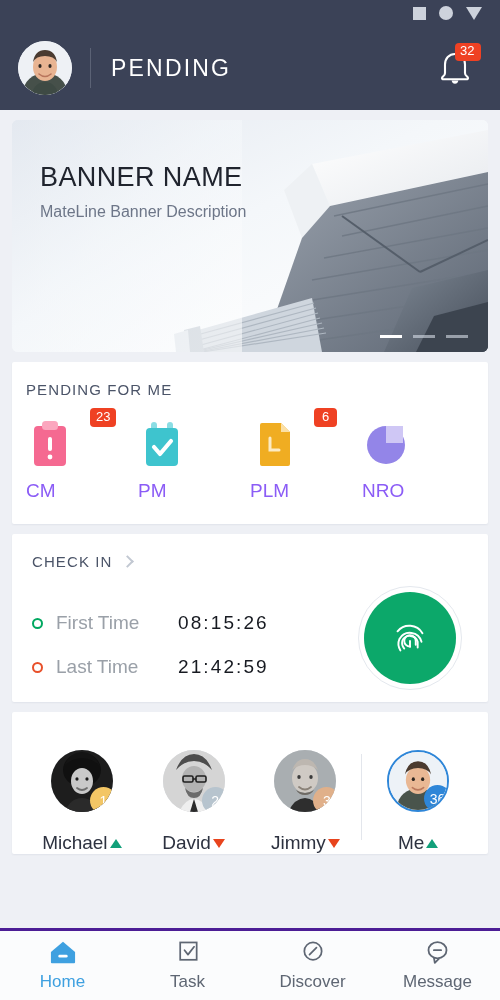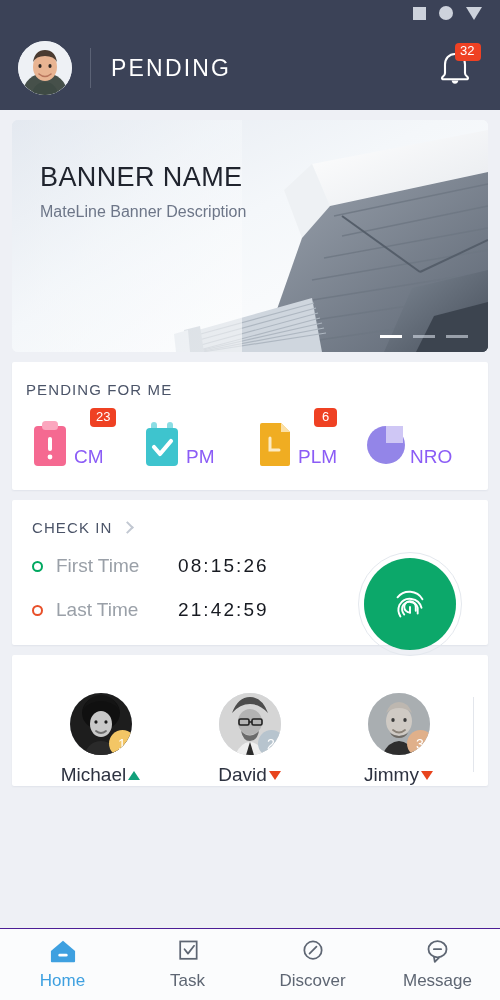--- a/index.html
+++ b/index.html
@@ -75,34 +75,34 @@
   .dots{
     position:absolute;right:20px;bottom:14px;display:flex;gap:11px;z-index:5;
   }
   .dot{ width:22px;height:3px;background:rgba(215,222,232,.6); }
   .dot.active{ background:#ffffff; }
 
   
   .pending{ padding:19px 14px 22px; }
   .pend-grid{ display:flex;margin-top:20px; }
   .pend-item{
-    flex:1;display:flex;flex-direction:row;align-items:flex-end;
+    flex:1;display:flex;flex-direction:column;align-items:flex-start;
     position:relative;
   }
   .pend-icon{ width:48px;height:50px;position:relative; }
   .pend-label{ margin-top:12px;font-size:19px;color:#8b5cf6; }
   .pend-badge{
     position:absolute;left:50%;margin-left:8px;top:-10px;
     background:#ef4123;color:#fff;font-size:13px;border-radius:4px;
     padding:1px 6px 2px;line-height:1.2;z-index:6;min-width:23px;text-align:center;
   }
 
   
   .checkin{ padding:19px 20px 24px;position:relative; }
-  .ci-rows{ margin-top:19px; }
+  .ci-rows{ margin-top:42px; }
   .ci-row{ display:flex;align-items:center;margin-bottom:22px; }
   .ci-row:last-child{ margin-bottom:0; }
   .ci-dot{
     width:11px;height:11px;border-radius:50%;border:2px solid #00a860;
     margin-right:13px;flex:0 0 auto;
   }
   .ci-dot.last{ border-color:#e8502a; }
   .ci-label{ font-size:19px;color:#9aa0a8;width:122px; }
   .ci-time{
     font-size:19px;color:#171a21;letter-spacing:2.1px;
@@ -128,31 +128,31 @@
     width:62px;height:62px;border-radius:50%;overflow:hidden;position:relative;
     background:#d9dde3;
   }
   .rank-av.me{ border:2px solid #2e86d8;background:#eaf1f8; }
   .rank-badge{
     position:absolute;right:-4px;bottom:-2px;width:27px;height:27px;border-radius:50%;
     display:flex;align-items:center;justify-content:center;
     font-size:14px;color:#fff;z-index:7;
   }
   .rank-name{
-    margin-top:9px;font-size:19px;color:#2d3240;
+    margin-top:20px;font-size:19px;color:#2d3240;
     display:flex;align-items:center;gap:2px;
   }
   .tri-up{ width:0;height:0;border-left:6px solid transparent;border-right:6px solid transparent;border-bottom:9px solid #12a07a; }
   .tri-dn{ width:0;height:0;border-left:6px solid transparent;border-right:6px solid transparent;border-top:9px solid #e8441d; }
   .rank-sep{ width:1px;background:#e3e6ec;align-self:stretch;margin:4px 0 14px; }
 
   
   .tabbar{
     position:absolute;left:0;bottom:0;width:500px;height:72px;
-    background:#fbfcfd;border-top:1px solid #4c1d95;
+    background:#fbfcfd;border-top:3px solid #4c1d95;
     display:flex;align-items:center;
   }
   .tab{
     flex:1;display:flex;flex-direction:column;align-items:center;gap:7px;
   }
   .tab-label{ font-size:17px;color:#5e6673; }
   .tab.active .tab-label{ color:#3ea0e0; }
 </style>
 </head>
 <body>
@@ -421,20 +421,38 @@
         <div class="rank-badge" style="background:#E0B08A">3</div>
       </div>
       <div class="rank-name">
         <span>Jimmy</span>
         <span class="tri-dn"></span>
       </div>
     </div>
 
     <div class="rank-sep"></div>
 
+    <div class="rank-item">
+      <div class="rank-av me">
+        <svg viewBox="0 0 62 62" width="58" height="58">
+          <rect width="62" height="62" fill="#edf2f7"></rect>
+          <ellipse cx="31" cy="58" rx="22" ry="19" fill="#49544c"></ellipse>
+          <ellipse cx="31" cy="30" rx="13" ry="15" fill="#e9b894"></ellipse>
+          <path d="M17 24 q3-14 14-14 t14 14 q-4-7-14-7 t-14 7z" fill="#4b3b2f"></path>
+          <ellipse cx="26" cy="29" rx="1.7" ry="2" fill="#2c2620"></ellipse>
+          <ellipse cx="36" cy="29" rx="1.7" ry="2" fill="#2c2620"></ellipse>
+          <path d="M25 38 q6 5 12 0" stroke="#bb7a5e" stroke-width="1.7" fill="none" stroke-linecap="round"></path>
+        </svg>
+        <div class="rank-badge" style="background:#2E86D8">36</div>
+      </div>
+      <div class="rank-name">
+        <span>Me</span>
+        <span class="tri-up"></span>
+      </div>
+    </div>
 
   </div>
 </div>
 
 <div class="tabbar">
 
   <div class="tab active">
     <svg viewBox="0 0 30 28" width="28" height="26">
       <path d="M15 3 L28 14 v11 a1 1 0 0 1 -1 1 h-24 a1 1 0 0 1 -1 -1 v-11 z" fill="#3EA0E0"></path>
       <rect x="10" y="17" width="10" height="3" rx="1.4" fill="#ffffff"></rect>

